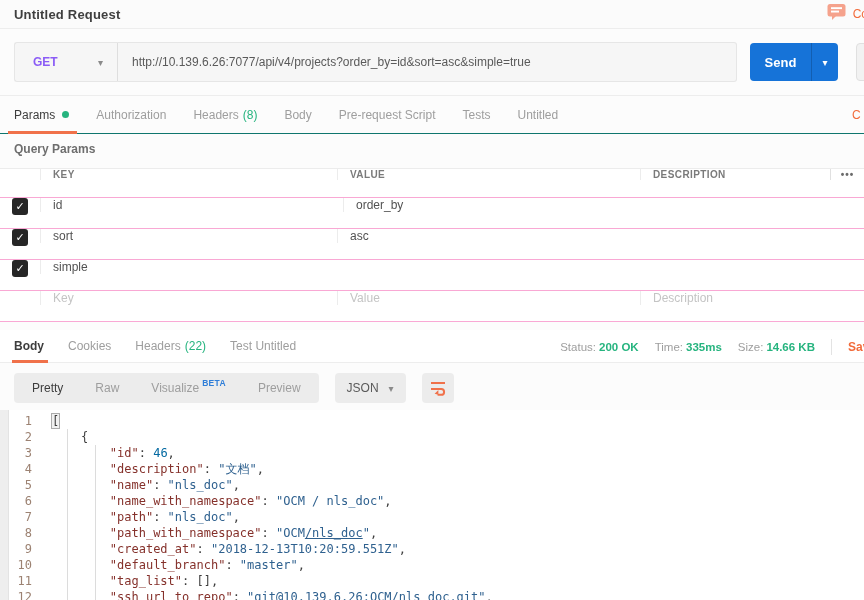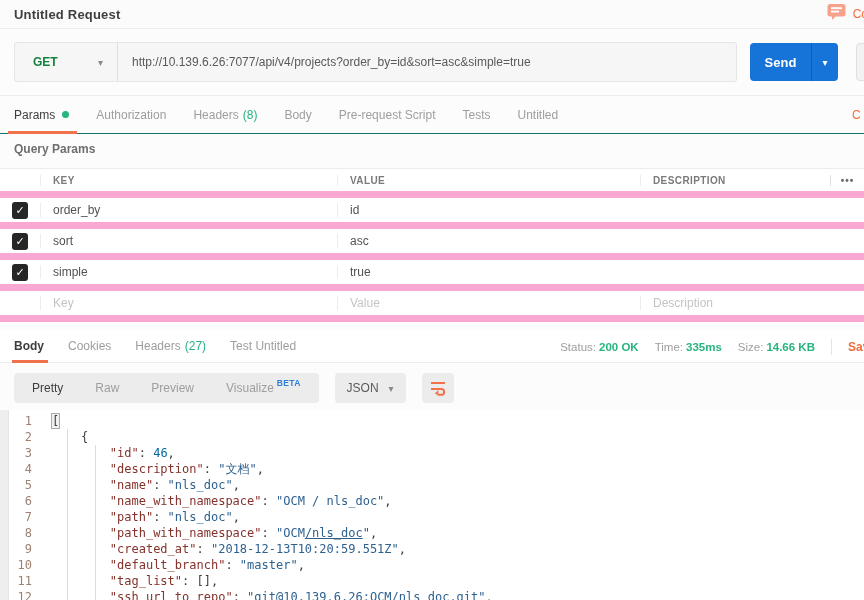--- a/index.html
+++ b/index.html
@@ -15,21 +15,21 @@
   #topbar .right { display:flex; align-items:center; gap:7px; margin-right:-18px; }
   #topbar .comments { color:#f26b3b; font-size:12px; white-space:nowrap; }
 
   
   #urlrow { position:absolute; left:0; top:29px; width:864px; height:67px;
     background:#fcfcfc; border-bottom:1px solid #ededed; }
   .method { position:absolute; left:14px; top:13px; width:104px; height:40px;
     background:#f6f6f6; border:1px solid #e6e6e6; border-right:1px solid #dedede;
     border-radius:3px 0 0 3px; display:flex; align-items:center;
     justify-content:space-between; padding:0 14px 0 18px; cursor:pointer; }
-  .method .m-label { font-size:12px; font-weight:600; color:#15803d; }
+  .method .m-label { font-size:12px; font-weight:600; color:#8b5cf6; }
   .caret { font-size:10px; color:#8a8a8a; }
   .urlfield { position:absolute; left:118px; top:13px; width:619px; height:40px;
     background:#f6f6f6; border:1px solid #e6e6e6; border-left:none;
     border-radius:0 3px 3px 0; font-size:12px; color:#5a5a5a; padding:0 14px;
     outline:none; font-family:"Liberation Sans", sans-serif; }
   .sendbtn { position:absolute; left:750px; top:14px; width:88px; height:38px;
     background:#1673d8; border-radius:4px; display:flex; cursor:pointer; }
   .sendbtn .send-main { width:61px; display:flex; align-items:center;
     justify-content:center; color:#fff; font-size:13px; font-weight:700; }
   .sendbtn .send-caret { width:27px; display:flex; align-items:center;
@@ -50,21 +50,21 @@
   .gdot { display:inline-block; width:7px; height:7px; border-radius:50%;
     background:#26b47f; margin-left:7px; }
   .gcount { color:#26b47f; margin-left:4px; }
   .cookies-cut { position:absolute; left:852px; top:0; height:38px; display:flex;
     align-items:center; color:#f26b3b; font-size:12px; cursor:pointer; }
 
   
   #qp-label { position:absolute; left:14px; top:142px; font-size:12px;
     font-weight:700; color:#6e6e6e; }
   #ptable { position:absolute; left:0; top:168px; width:864px; background:#fff; }
-  .prow { display:flex; border-bottom:7px solid #f9a8d4; height:31px; align-items:center; }
+  .prow { display:flex; border-bottom:1px solid #f9a8d4; height:31px; align-items:flex-start; }
   .prow.head { height:30px; border-top:1px solid #ececec; background:#fff; }
   .pc { display:flex; align-items:center; font-size:12px; color:#525252;
     border-left:1px solid #ececec; padding:0 12px; }
   .pc.cbx { width:40px; border-left:none; justify-content:center; }
   .pc.keyc { width:297px; }
   .pc.valc { width:303px; }
   .pc.desc { width:190px; }
   .pc.menuc { width:34px; border-left:none; justify-content:center; }
   .prow.head .pc { font-size:10px; font-weight:700; color:#7a7a7a; letter-spacing:.4px; }
   .prow.head .menuc { border-left:1px solid #e0e0e0; color:#6b6b6b;
@@ -198,22 +198,22 @@
       <div class="pc desc">DESCRIPTION</div>
       <div class="pc menuc">•••</div>
     </div>
 
     <div class="prow">
       <div class="pc cbx">
         <div class="checkbox">
           <span>✓</span>
         </div>
       </div>
+      <div class="pc valc">id</div>
       <div class="pc keyc">order_by</div>
-      <div class="pc valc">id</div>
       <div class="pc desc"></div>
       <div class="pc menuc"></div>
     </div>
 
     <div class="prow">
       <div class="pc cbx">
         <div class="checkbox">
           <span>✓</span>
         </div>
       </div>
@@ -223,21 +223,20 @@
       <div class="pc menuc"></div>
     </div>
 
     <div class="prow">
       <div class="pc cbx">
         <div class="checkbox">
           <span>✓</span>
         </div>
       </div>
       <div class="pc keyc">simple</div>
-      <div class="pc valc">true</div>
       <div class="pc desc"></div>
       <div class="pc menuc"></div>
     </div>
 
     <div class="prow last">
       <div class="pc cbx"></div>
       <div class="pc keyc ph">Key</div>
       <div class="pc valc ph">Value</div>
       <div class="pc desc ph">Description</div>
       <div class="pc menuc"></div>
@@ -246,21 +245,21 @@
 
   <div id="resphead">
     <div class="stab active">
       <span>Body</span>
     </div>
     <div class="stab">
       <span>Cookies</span>
     </div>
     <div class="stab">
       <span>Headers</span>
-      <span class="gcount">(27)</span>
+      <span class="gcount">(22)</span>
     </div>
     <div class="stab">
       <span>Test Untitled</span>
     </div>
   </div>
 
   <div id="respmeta">
     <span class="meta-pair"><span>Status:</span><b>200 OK</b></span>
     <span class="meta-pair"><span>Time:</span><b>335ms</b></span>
     <span class="meta-pair"><span>Size:</span><b>14.66 KB</b></span>
@@ -270,25 +269,25 @@
 
   <div id="viewbar">
     <div class="segGroup">
       <div class="seg active">
         <span>Pretty</span>
       </div>
       <div class="seg">
         <span>Raw</span>
       </div>
       <div class="seg">
-        <span>Preview</span>
-      </div>
-      <div class="seg">
         <span>Visualize</span>
         <span class="beta">BETA</span>
+      </div>
+      <div class="seg">
+        <span>Preview</span>
       </div>
     </div>
     <div class="fmt">
       <span>JSON</span>
       <span class="caret">▾</span>
     </div>
     <div class="iconbtn">
       <svg width="18" height="16" viewBox="0 0 18 16">
         <path d="M2 3 H16" stroke="#f0714a" stroke-width="2" fill="none"></path>
         <path d="M2 9 H12.2 a2.9 2.9 0 0 1 0 5.8 H8.6" stroke="#f0714a" stroke-width="2" fill="none"></path>

